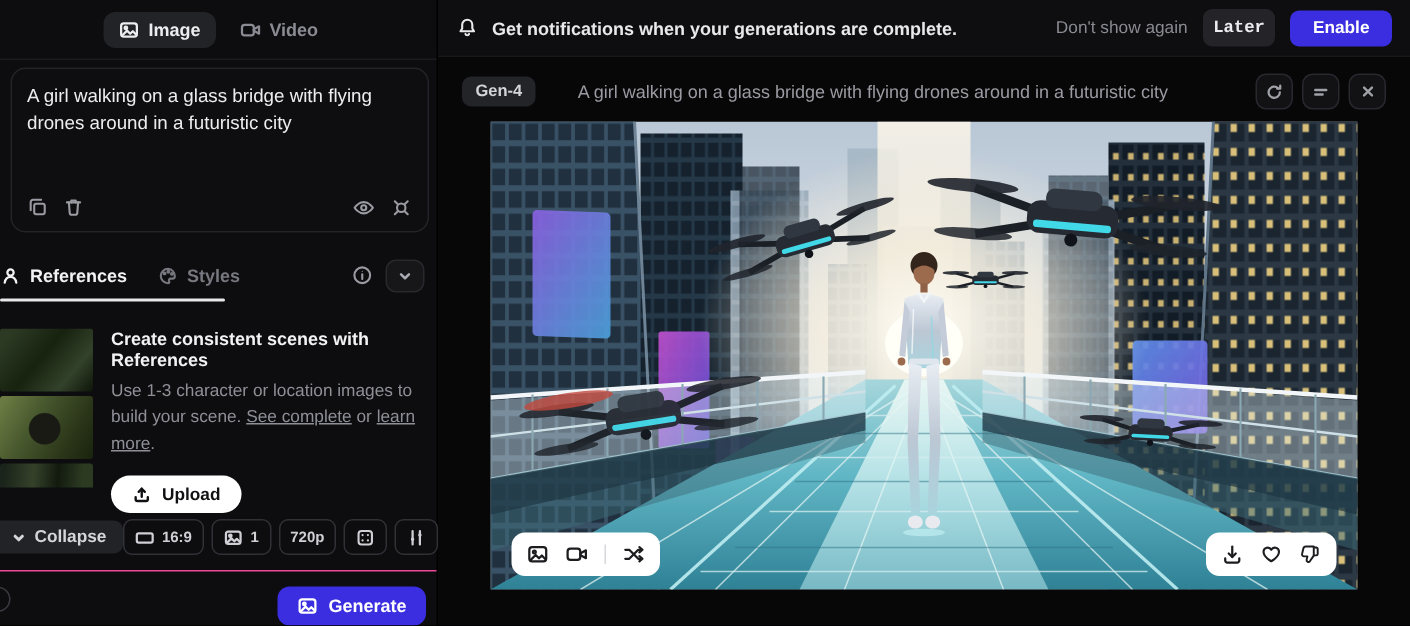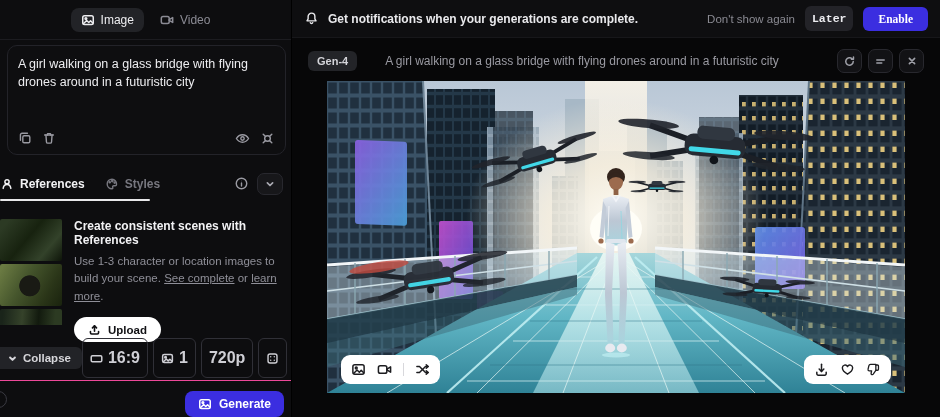--- a/index.html
+++ b/index.html
@@ -3,21 +3,21 @@
 <meta charset="utf-8">
 <style>
   * { margin:0; padding:0; box-sizing:border-box; }
   html,body { width:940px; height:417px; background:#000; overflow:hidden;
     font-family:"Liberation Sans", sans-serif; }
   .app { display:flex; width:940px; height:417px; }
 
   
   .left-panel { width:292px; background:#0d0d0f; display:flex; flex-direction:column; border-right:1px solid #000; }
   .lp-header { height:40px; flex:none; border-bottom:1px solid #1c1c20; display:flex; align-items:center; justify-content:center; gap:6px; }
-  .mode-tab { display:flex; align-items:center; gap:6px; font-size:12px; font-weight:normal; color:#8b8b94; padding:5px 10px; border-radius:8px; cursor:pointer; }
+  .mode-tab { display:flex; align-items:center; gap:6px; font-size:12px; font-weight:bold; color:#8b8b94; padding:5px 10px; border-radius:8px; cursor:pointer; }
   .mode-tab.active { background:#222327; color:#ededf0; }
 
   .prompt-card { margin:5px 5px 0 7px; border:1px solid #232329; border-radius:10px; background:#0e0e10; height:150px; display:flex; flex-direction:column; justify-content:space-between; padding:9px 10px 8px; }
   .prompt-text { color:#ededf0; font-size:12.5px; line-height:1.45; }
   .prompt-actions { display:flex; justify-content:space-between; align-items:center; color:#9a9aa2; }
   .pa-group { display:flex; gap:10px; align-items:center; }
 
   .ref-tabs { margin-top:12px; height:34px; flex:none; display:flex; align-items:center; gap:20px; position:relative; padding-right:8px; }
   .ref-tab { display:flex; align-items:center; gap:6px; font-size:12px; font-weight:bold; cursor:pointer; }
   .ref-tab.active { color:#f2f2f4; }
@@ -36,34 +36,34 @@
   .ref-title { color:#f2f2f4; font-size:12px; font-weight:bold; margin-bottom:6px; }
   .ref-body { color:#8f8f98; font-size:11.5px; line-height:1.55; }
   .ref-body a { color:#8f8f98; text-decoration:underline; cursor:pointer; }
   .ref-buttons { margin-top:11px; display:flex; gap:8px; }
   .btn-assets { display:flex; align-items:center; gap:7px; border:1px solid #3b3b43; background:transparent; color:#ececf0; border-radius:17px; padding:6px 13px; font-size:11.5px; font-weight:bold; cursor:pointer; font-family:inherit; }
   .btn-upload { display:flex; align-items:center; gap:7px; border:none; background:#ffffff; color:#111114; border-radius:17px; padding:6px 14px; font-size:11.5px; font-weight:bold; cursor:pointer; font-family:inherit; }
 
   .settings-bar { margin-top:auto; height:32px; flex:none; display:flex; align-items:center; justify-content:space-between; padding-right:6px; }
   .btn-collapse { display:flex; align-items:center; gap:5px; background:#222327; color:#d6d6da; border:none; border-radius:0 6px 6px 0; padding:5px 11px 5px 7px; font-size:11.5px; font-weight:bold; cursor:pointer; font-family:inherit; }
   .opt-group { display:flex; gap:5px; }
-  .opt-btn { display:flex; align-items:center; gap:5px; border:1px solid #303037; background:transparent; color:#cfcfd5; border-radius:6px; padding:3px 7px; font-size:16px; font-weight:bold; cursor:pointer; font-family:inherit; height:40px; }
+  .opt-btn { display:flex; align-items:center; gap:5px; border:1px solid #303037; background:transparent; color:#cfcfd5; border-radius:6px; padding:3px 7px; font-size:10px; font-weight:bold; cursor:pointer; font-family:inherit; height:24px; }
 
   .lp-footer { flex:none; margin-top:6px; border-top:1px solid #ec4899; height:37px; display:flex; align-items:flex-end; justify-content:flex-end; padding:0 7px; position:relative; }
   .partial-circle { position:absolute; left:-10px; top:10px; width:17px; height:17px; border:1.5px solid #3a3a42; border-radius:50%; }
   .btn-generate { display:flex; align-items:center; gap:7px; background:#3b2ee0; color:#fff; border:none; border-radius:8px; padding:6px 13px; font-size:12px; font-weight:bold; cursor:pointer; font-family:inherit; }
 
   
   .right-panel { flex:1; background:#070708; display:flex; flex-direction:column; min-width:0; }
   .notif-bar { height:38px; flex:none; background:#0e0e10; border-bottom:1px solid #17171a; display:flex; align-items:center; gap:9px; padding:0 12px; }
   .notif-msg { color:#e9e9ec; font-size:12px; font-weight:bold; }
   .notif-right { margin-left:auto; display:flex; align-items:center; gap:10px; }
   .btn-dismiss { background:none; border:none; color:#8a8a92; font-size:11.5px; cursor:pointer; font-family:inherit; }
   .btn-later { background:#232328; border:none; color:#ececf0; border-radius:6px; padding:6px 7px; font-size:11.5px; font-weight:bold; cursor:pointer; font-family:Liberation Mono, monospace; }
-  .btn-enable { background:#3b2ee0; border:none; color:#ffffff; border-radius:6px; padding:6px 15px; font-size:11.5px; font-weight:bold; cursor:pointer; font-family:Liberation Serif, serif; }
+  .btn-enable { background:#3b2ee0; border:none; color:#ffffff; border-radius:6px; padding:6px 15px; font-size:11.5px; font-weight:bold; cursor:pointer; font-family:Liberation Sans, sans-serif; }
 
   .gen-header { flex:none; display:flex; align-items:center; gap:28px; padding:11px 16px 8px; }
   .badge { background:#232428; color:#d4d4d9; border-radius:6px; padding:4px 9px; font-size:11px; font-weight:bold; }
   .gen-prompt { color:#9a9aa2; font-size:12px; flex:1; white-space:nowrap; overflow:hidden; text-overflow:ellipsis; }
   .gen-actions { display:flex; gap:6px; }
   .icon-btn { width:25px; height:24px; border:1px solid #28282e; background:#121215; border-radius:7px; color:#9fa0a8; display:grid; place-items:center; cursor:pointer; }
 
   .image-wrap { position:relative; width:578px; height:312px; margin:0 auto; flex:none; }
   .scene { display:block; width:100%; height:100%; }
   .overlay-pill { position:absolute; bottom:9px; background:#ffffff; border-radius:9px; display:flex; align-items:center; gap:11px; padding:7px 10px; color:#1d1d20; }

